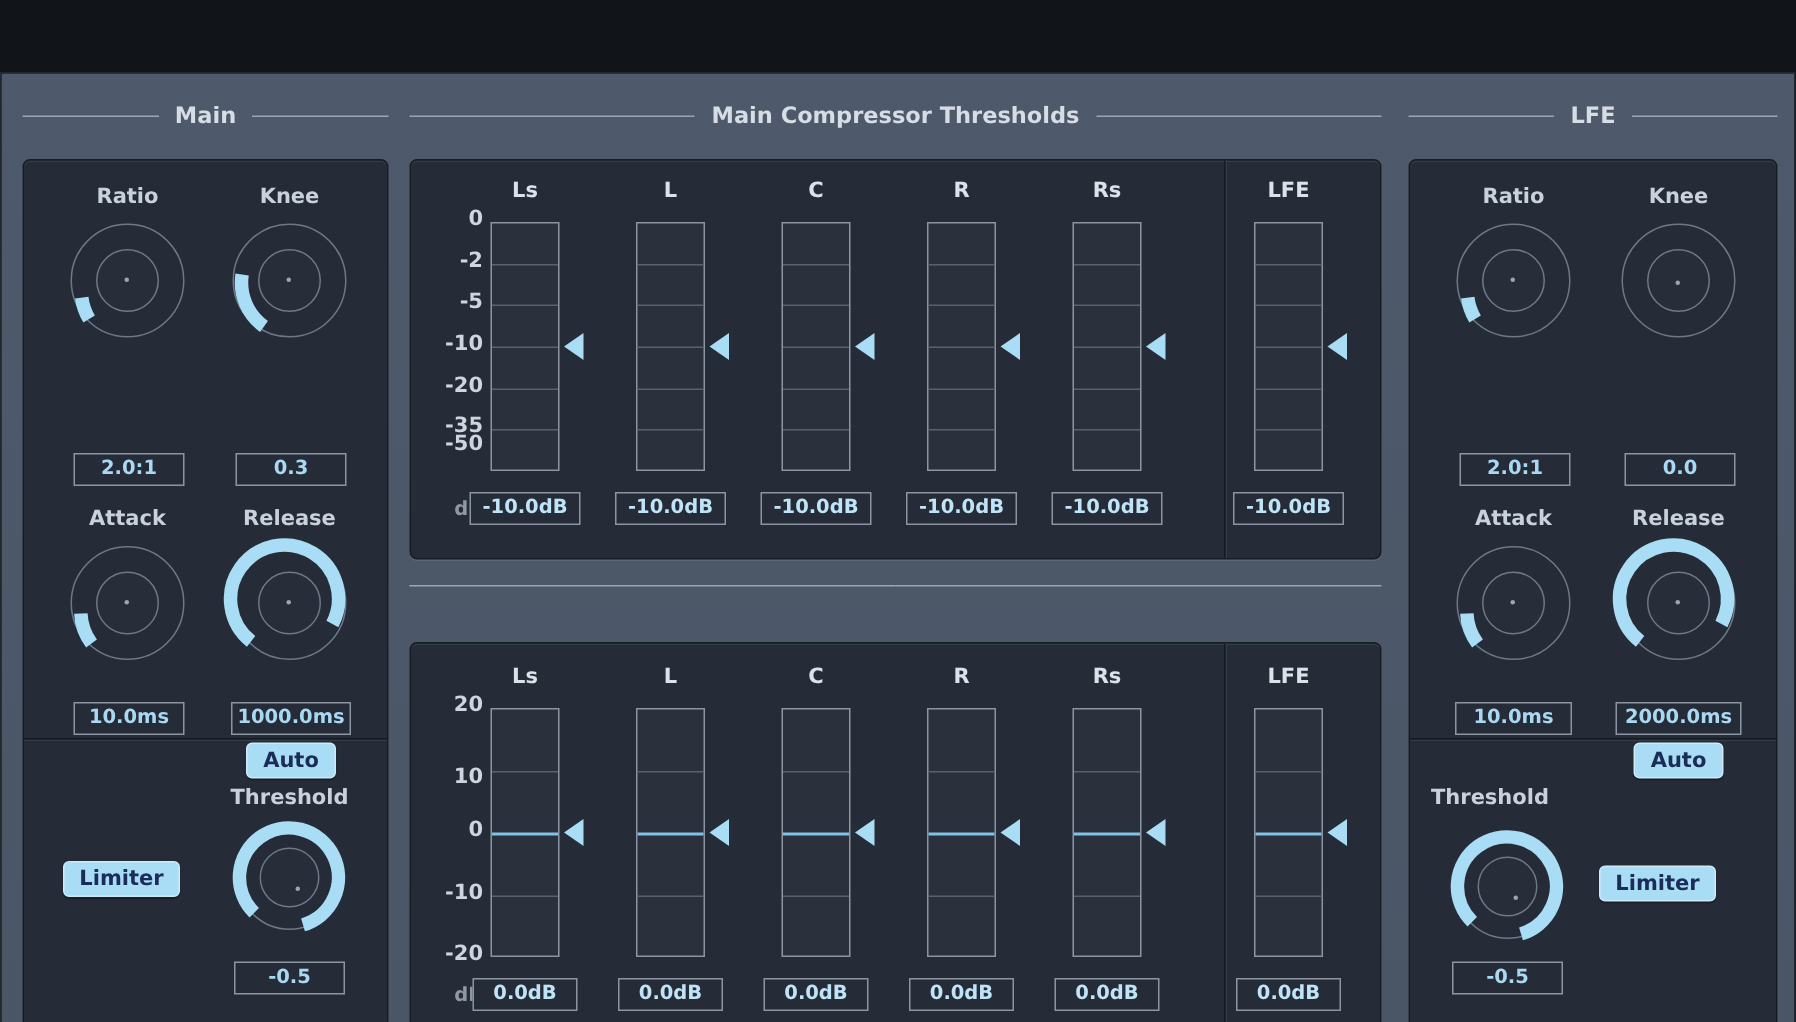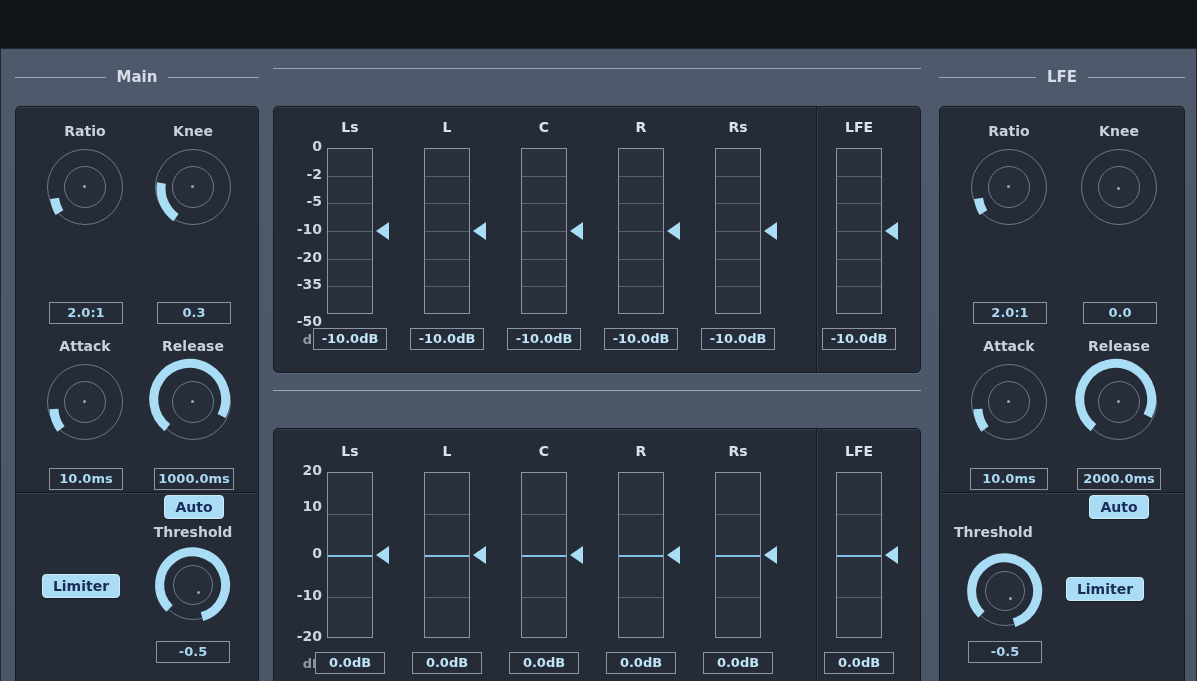--- a/index.html
+++ b/index.html
@@ -146,20 +146,21 @@
 <div id="app">
 
   <div class="group-title" style="left:14px; top:19px; width:244px;">
     <span class="ln"></span>
     <span class="tx">Main</span>
     <span class="ln"></span>
   </div>
 
   <div class="group-title" style="left:272px; top:19px; width:648px;">
     <span class="ln"></span>
+    <span class="tx">Main Compressor Thresholds</span>
     <span class="ln"></span>
   </div>
 
   <div class="group-title" style="left:272px; top:341px; width:648px;">
     <span class="ln"></span>
     <span class="ln"></span>
   </div>
 
   <div class="group-title" style="left:938px; top:19px; width:246px;">
     <span class="ln"></span>
@@ -231,21 +232,21 @@
 
   <div class="panel" style="left:272px; top:57px; width:648px; height:267px;">
     <div class="vdiv" style="left:542px;"></div>
     <div id="comp-meters">
         <div class="axlab" style="left: -12px; top: 31px; width: 60px;">0</div>
         <div class="axlab" style="left: -12px; top: 58.6667px; width: 60px;">-2</div>
         <div class="axlab" style="left: -12px; top: 86.3333px; width: 60px;">-5</div>
         <div class="axlab" style="left: -12px; top: 114px; width: 60px;">-10</div>
         <div class="axlab" style="left: -12px; top: 141.667px; width: 60px;">-20</div>
         <div class="axlab" style="left: -12px; top: 169.333px; width: 60px;">-35</div>
-        <div class="axlab" style="left: -12px; top: 206px; width: 60px;">-50</div>
+        <div class="axlab" style="left: -12px; top: 181px; width: 60px;">-50</div>
         <div class="unitlab" style="left: -12px; top: 225px; width: 60px;">dB</div>
         <div class="mlabel" style="left: 29px; top: 12px; width: 94px;">Ls</div>
         <div class="track" style="left: 53px; top: 41px; width: 46px; height: 166px;">
           <div class="tick" style="top: 27px;"></div>
           <div class="tick" style="top: 54px;"></div>
           <div class="tick" style="top: 82px;"></div>
           <div class="tick" style="top: 110px;"></div>
           <div class="tick" style="top: 137px;"></div>
         </div>
         <div class="thumb" style="left: 102px; top: 115px;"></div>
@@ -300,21 +301,21 @@
         </div>
         <div class="thumb" style="left: 611px; top: 115px;"></div>
         <div class="readout lit" style="left: 548px; top: 221px; width: 74px;">-10.0dB</div>
       </div>
   </div>
 
   <div class="panel" style="left:272px; top:379px; width:648px; height:269px;">
     <div class="vdiv" style="left:542px;"></div>
     <div id="out-meters">
         <div class="axlab" style="left: -12px; top: 33px; width: 60px;">20</div>
-        <div class="axlab" style="left: -12px; top: 69px; width: 60px;">10</div>
+        <div class="axlab" style="left: -12px; top: 81px; width: 60px;">10</div>
         <div class="axlab" style="left: -12px; top: 116px; width: 60px;">0</div>
         <div class="axlab" style="left: -12px; top: 157.5px; width: 60px;">-10</div>
         <div class="axlab" style="left: -12px; top: 199px; width: 60px;">-20</div>
         <div class="unitlab" style="left: -12px; top: 227px; width: 60px;">dB</div>
         <div class="mlabel" style="left: 29px; top: 14px; width: 94px;">Ls</div>
         <div class="track" style="left: 53px; top: 43px; width: 46px; height: 166px;">
           <div class="tick" style="top: 41px;"></div>
           <div class="tick zero" style="top: 82px;"></div>
           <div class="tick" style="top: 124px;"></div>
         </div>

